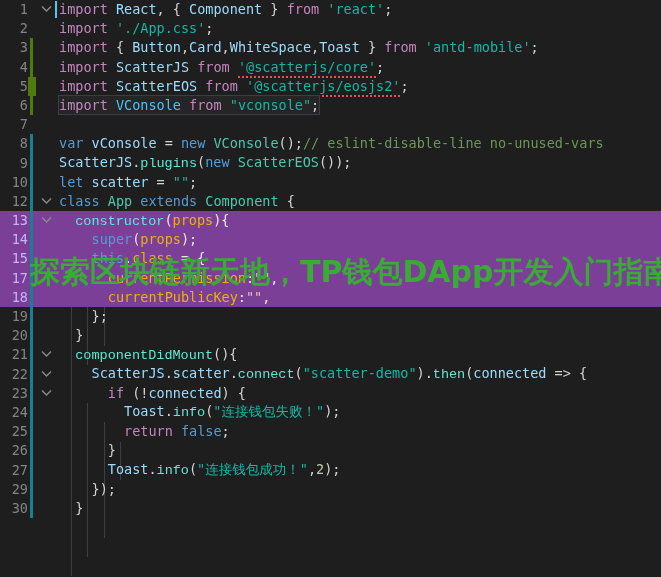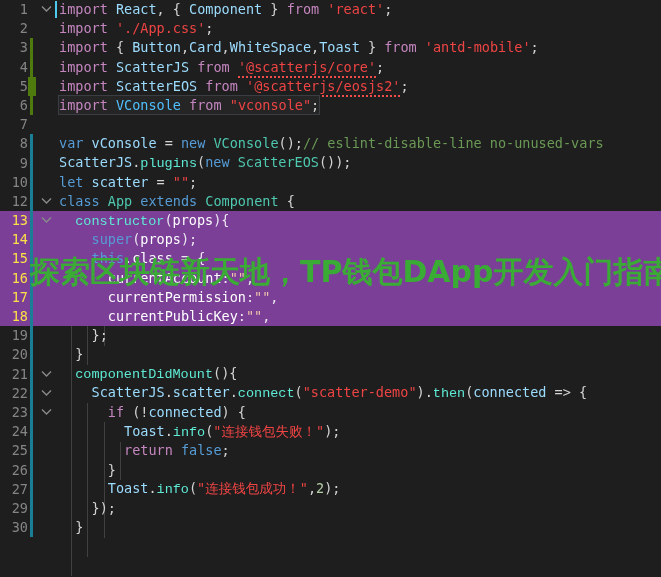--- a/index.html
+++ b/index.html
@@ -19,47 +19,47 @@
     position:relative;height:19.2px;display:flex;align-items:center;
     white-space:pre;
   }
   .row.sel{background:#7b3f98;}
   
   .ln{
     width:28px;text-align:right;color:#858585;
     font-size:13.5px;flex:0 0 28px;
     user-select:none;
   }
-  .row.sel .ln{color:#fde047;}
+  .row.sel .ln{color:#c4b5fd;}
   
   .chg{flex:0 0 10px;width:10px;height:19.2px;position:relative;}
   .chg i{position:absolute;left:2px;top:0;bottom:0;width:3px;display:block;}
   .chg i.green{background:#4e7a0e;}
   .chg i.greenw{background:#4e7a0e;left:0px;width:8px;}
   .chg i.teal{background:#1a7f94;}
   
   .fold{flex:0 0 17px;width:17px;height:19.2px;position:relative;}
   .fold svg{position:absolute;left:3px;top:5px;}
   
   .code{flex:1 1 auto;position:relative;padding-left:4px;color:#d4d4d4;}
   
   .guides{position:absolute;left:55px;top:0;width:606px;height:577px;pointer-events:none;}
   .guides span{position:absolute;width:1px;background:#404040;}
   
   .kw{color:#c586c0;}
   .kw2{color:#569cd6;}
   .var{color:#9cdcfe;}
-  .str{color:#ef4444;}
+  .str{color:#14b8a6;}
   .cmt{color:#6a9955;}
   .fn{color:#5eead4;font-family:Liberation Mono, monospace;}
   .num{color:#b5cea8;}
   .typ{color:#4ec9b0;}
   .op{color:#d4d4d4;}
   .cls{color:#4fc1ff;}
-  .row.sel .var{color:#ffffff;}
+  .row.sel .var{color:#eab308;}
   .row.sel .str{color:#f0c7a8;}
   .row.sel .op{color:#ece6f0;}
   
   .sq{
     border-bottom:2px dotted #f14c4c;
     padding-bottom:1px;
   }
   
   .wbox{
     outline:1px solid #3a3d41;
@@ -141,21 +141,20 @@
       <div class="row"><div class="ln">9</div><div class="chg"><i class="teal"></i></div><div class="fold"></div><div class="code"><span><span class="var">ScatterJS</span><span class="op">.</span><span class="fn">plugins</span><span class="op">(</span><span class="kw2">new</span><span class="op"> </span><span class="typ">ScatterEOS</span><span class="op">());</span></span></div></div>
       <div class="row"><div class="ln">10</div><div class="chg"><i class="teal"></i></div><div class="fold"></div><div class="code"><span><span class="kw2">let</span><span class="op"> </span><span class="var">scatter</span><span class="op"> = </span><span class="str">""</span><span class="op">;</span></span></div></div>
       <div class="row"><div class="ln">12</div><div class="chg"><i class="teal"></i></div><div class="fold"><svg width="11" height="8" viewBox="0 0 11 8">
             <path d="M1 1.5 L5.5 6 L10 1.5" fill="none" stroke="#8a8a8a" stroke-width="1.4"></path>
           </svg></div><div class="code"><span><span class="kw2">class</span><span class="op"> </span><span class="typ">App</span><span class="op"> </span><span class="kw2">extends</span><span class="op"> </span><span class="typ">Component</span><span class="op"> {</span></span></div></div>
       <div class="row sel"><div class="ln">13</div><div class="chg"><i class="teal"></i></div><div class="fold"><svg width="11" height="8" viewBox="0 0 11 8">
             <path d="M1 1.5 L5.5 6 L10 1.5" fill="none" stroke="#8a8a8a" stroke-width="1.4"></path>
           </svg></div><div class="code"><span><span class="op">  </span><span class="fn">constructor</span><span class="op">(</span><span class="var">props</span><span class="op">){</span></span></div></div>
       <div class="row sel"><div class="ln">14</div><div class="chg"><i class="teal"></i></div><div class="fold"></div><div class="code"><span><span class="op">    </span><span class="kw2">super</span><span class="op">(</span><span class="var">props</span><span class="op">);</span></span></div></div>
       <div class="row sel"><div class="ln">15</div><div class="chg"><i class="teal"></i></div><div class="fold"></div><div class="code"><span><span class="op">    </span><span class="kw2">this</span><span class="op">.</span><span class="var">class</span><span class="op"> = {</span></span></div></div>
-      <div class="row sel"><div class="ln">16</div><div class="chg"><i class="teal"></i></div><div class="fold"></div><div class="code"><span><span class="op">      </span><span class="var">currentAccount</span><span class="op">:</span><span class="str">""</span><span class="op">,</span></span></div></div>
       <div class="row sel"><div class="ln">17</div><div class="chg"><i class="teal"></i></div><div class="fold"></div><div class="code"><span><span class="op">      </span><span class="var">currentPermission</span><span class="op">:</span><span class="str">""</span><span class="op">,</span></span></div></div>
       <div class="row sel"><div class="ln">18</div><div class="chg"><i class="teal"></i></div><div class="fold"></div><div class="code"><span><span class="op">      </span><span class="var">currentPublicKey</span><span class="op">:</span><span class="str">""</span><span class="op">,</span></span></div></div>
       <div class="row"><div class="ln">19</div><div class="chg"><i class="teal"></i></div><div class="fold"></div><div class="code"><span><span class="op">    };</span></span></div></div>
       <div class="row"><div class="ln">20</div><div class="chg"><i class="teal"></i></div><div class="fold"></div><div class="code"><span><span class="op">  }</span></span></div></div>
       <div class="row"><div class="ln">21</div><div class="chg"><i class="teal"></i></div><div class="fold"><svg width="11" height="8" viewBox="0 0 11 8">
             <path d="M1 1.5 L5.5 6 L10 1.5" fill="none" stroke="#8a8a8a" stroke-width="1.4"></path>
           </svg></div><div class="code"><span><span class="op">  </span><span class="fn">componentDidMount</span><span class="op">(){</span></span></div></div>
       <div class="row"><div class="ln">22</div><div class="chg"><i class="teal"></i></div><div class="fold"><svg width="11" height="8" viewBox="0 0 11 8">
             <path d="M1 1.5 L5.5 6 L10 1.5" fill="none" stroke="#8a8a8a" stroke-width="1.4"></path>
           </svg></div><div class="code"><span><span class="op">    </span><span class="var">ScatterJS</span><span class="op">.</span><span class="var">scatter</span><span class="op">.</span><span class="fn">connect</span><span class="op">(</span><span class="str">"scatter-demo"</span><span class="op">).</span><span class="fn">then</span><span class="op">(</span><span class="var">connected</span><span class="op"> =&gt; {</span></span></div></div>

